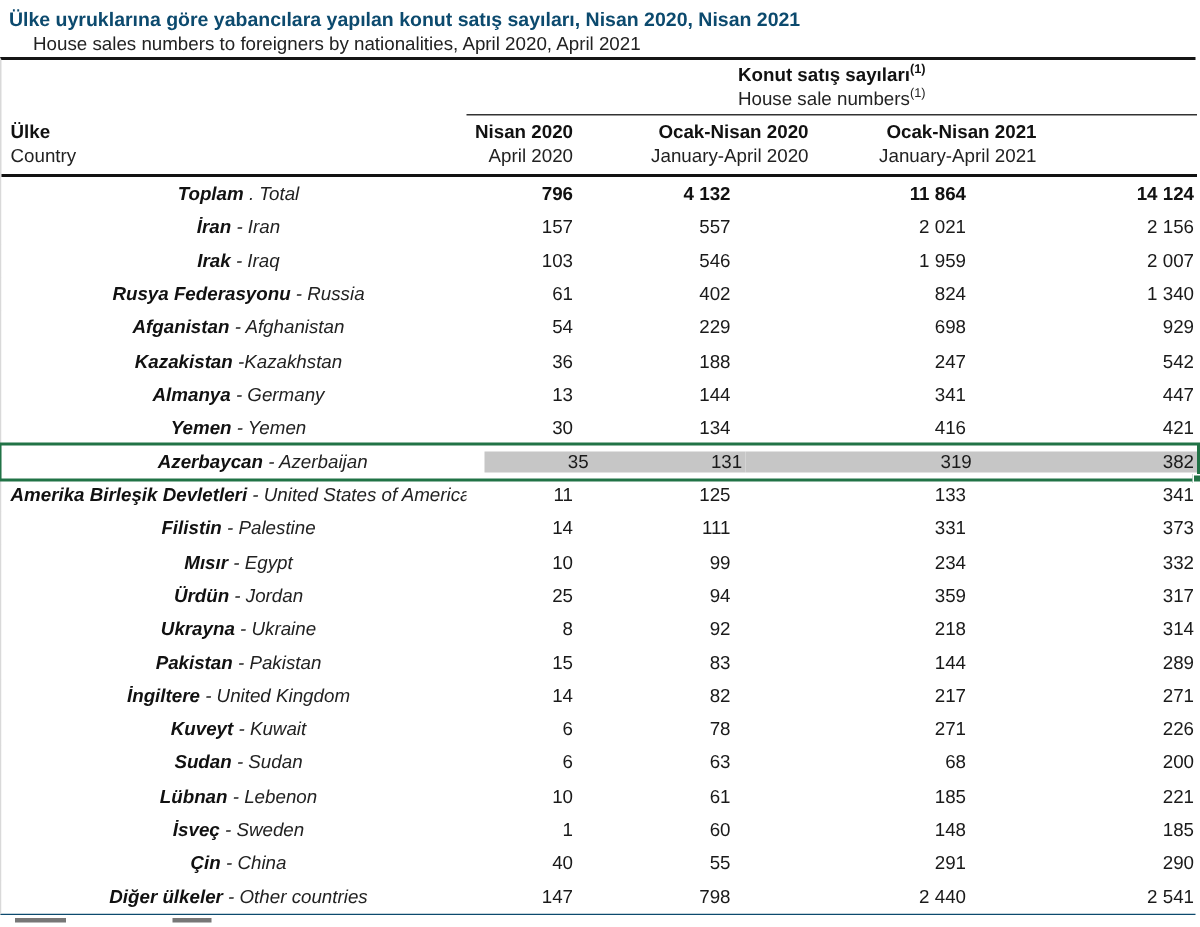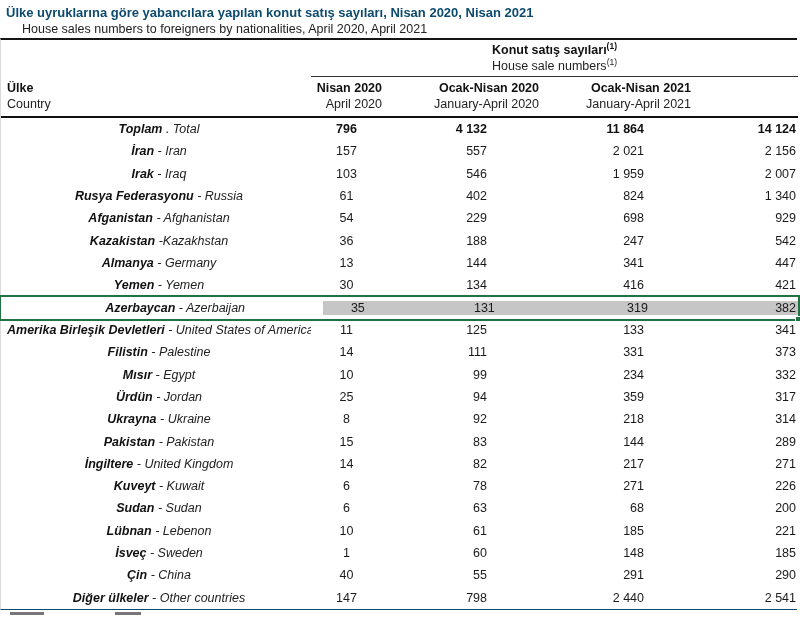--- a/index.html
+++ b/index.html
@@ -29,21 +29,21 @@
   .ch-num { text-align:right; padding-right:2px; }
   .w1 { width:73px; } .w2 { width:105px; } .w3 { width:157px; } .w4 { width:152px; }
 
   .thick-rule { width:797px; height:0; border-top:2.5px solid #111; }
 
   .tbody { width:797px; }
   .trow { display:flex; height:22.32px; align-items:center; position:relative; background:#fff; }
   .cell { font-size:12.5px; white-space:nowrap; }
   .cell.name { width:310px; padding-left:6px; text-align:center; overflow:hidden;font-style:italic; }
   .cell.num { text-align:right; padding-right:2px; }
-  .cell.c0 { width:73px;text-align:center; } .cell.c1 { width:105px; } .cell.c2 { width:157px; } .cell.c3 { width:152px; }
+  .cell.c0 { width:73px; } .cell.c1 { width:105px; } .cell.c2 { width:157px; } .cell.c3 { width:152px; }
   .tr-name { font-weight:bold; color:#111; }
   .en-name { color:#222; }
   .trow.total .cell.num { font-weight:bold; color:#111; }
 
   .trow.selected { outline:2px solid var(--sel-border,#217346); outline-offset:0; z-index:5;padding-left:20px; }
   .trow.selected .cell.num { background:var(--sel-fill,#c6c6c6); }
   .fill-handle { position:absolute; right:-3px; bottom:-3px; width:6px; height:6px;
     background:var(--sel-border,#217346); border:1px solid #fff; z-index:6; }
 
   .footnote-clip { position:relative; height:7px; overflow:hidden; }

